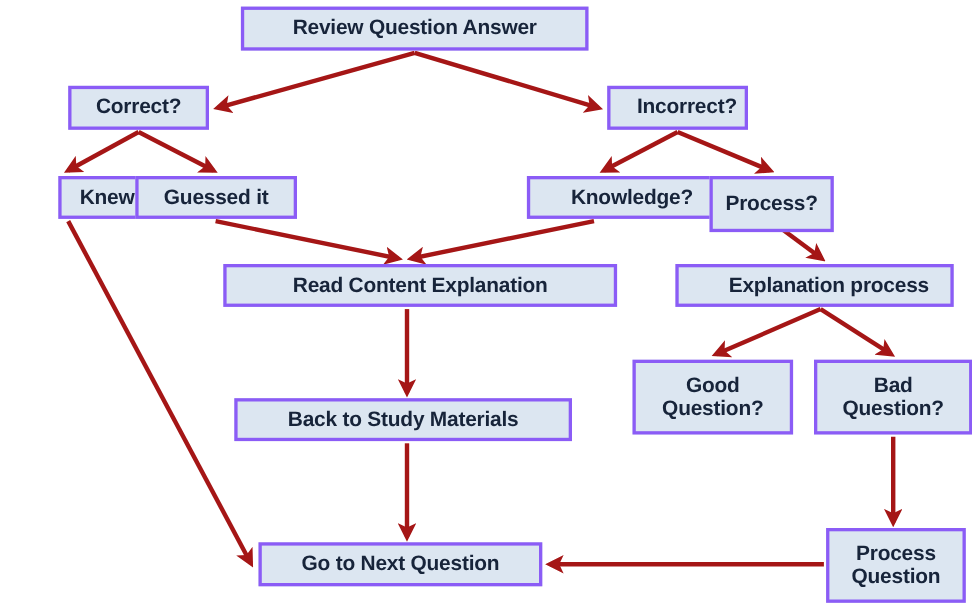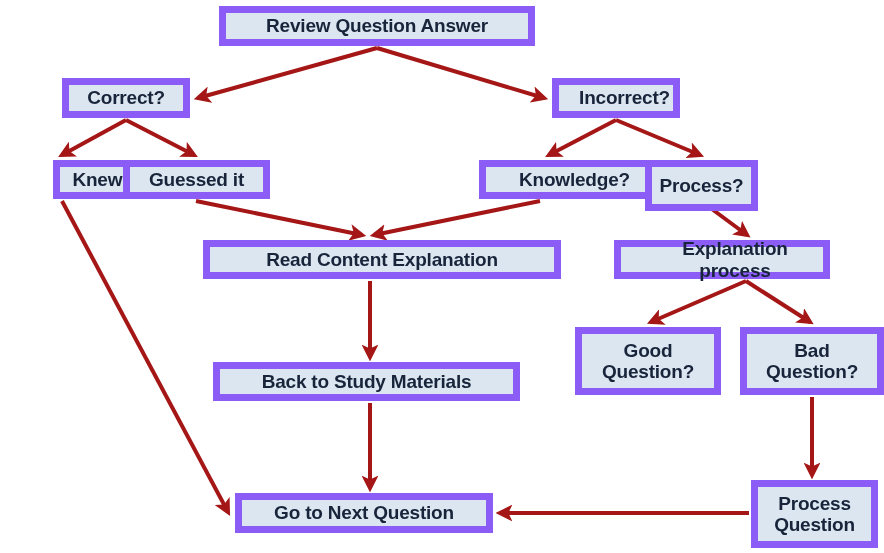--- a/index.html
+++ b/index.html
@@ -22,21 +22,21 @@
     left: 0;
     top: 0;
     width: 884px;
     height: 553px;
     pointer-events: none;
   }
   .node {
     position: absolute;
     box-sizing: border-box;
     background: #dce6f1;
-    border: 7px solid #8b5cf6;
+    border: 3px solid #8b5cf6;
     display: flex;
     align-items: center;
     justify-content: center;
     text-align: center;
     color: #17243a;
     font-weight: bold;
     font-size: 19px;
     line-height: 1.12;
     letter-spacing: -0.2px;
     padding: 2px 6px;
@@ -95,21 +95,21 @@
   </div>
   <div class="node" style="left:479px;top:160px;width:191px;height:39px;">
     <span>Knowledge?</span>
   </div>
   <div class="node" style="left:645px;top:160px;width:113px;height:51px;">
     <span>Process?</span>
   </div>
   <div class="node" style="left:203px;top:240px;width:358px;height:39px;">
     <span>Read Content Explanation</span>
   </div>
-  <div class="node" style="left:614px;top:240px;width:216px;height:39px;padding-left:32px;">
+  <div class="node" style="left:614px;top:240px;width:253px;height:39px;padding-left:32px;">
     <span>Explanation process</span>
   </div>
   <div class="node" style="left:575px;top:327px;width:146px;height:68px;">
     <span>Good
 Question?</span>
   </div>
   <div class="node" style="left:740px;top:327px;width:144px;height:68px;">
     <span>Bad
 Question?</span>
   </div>

